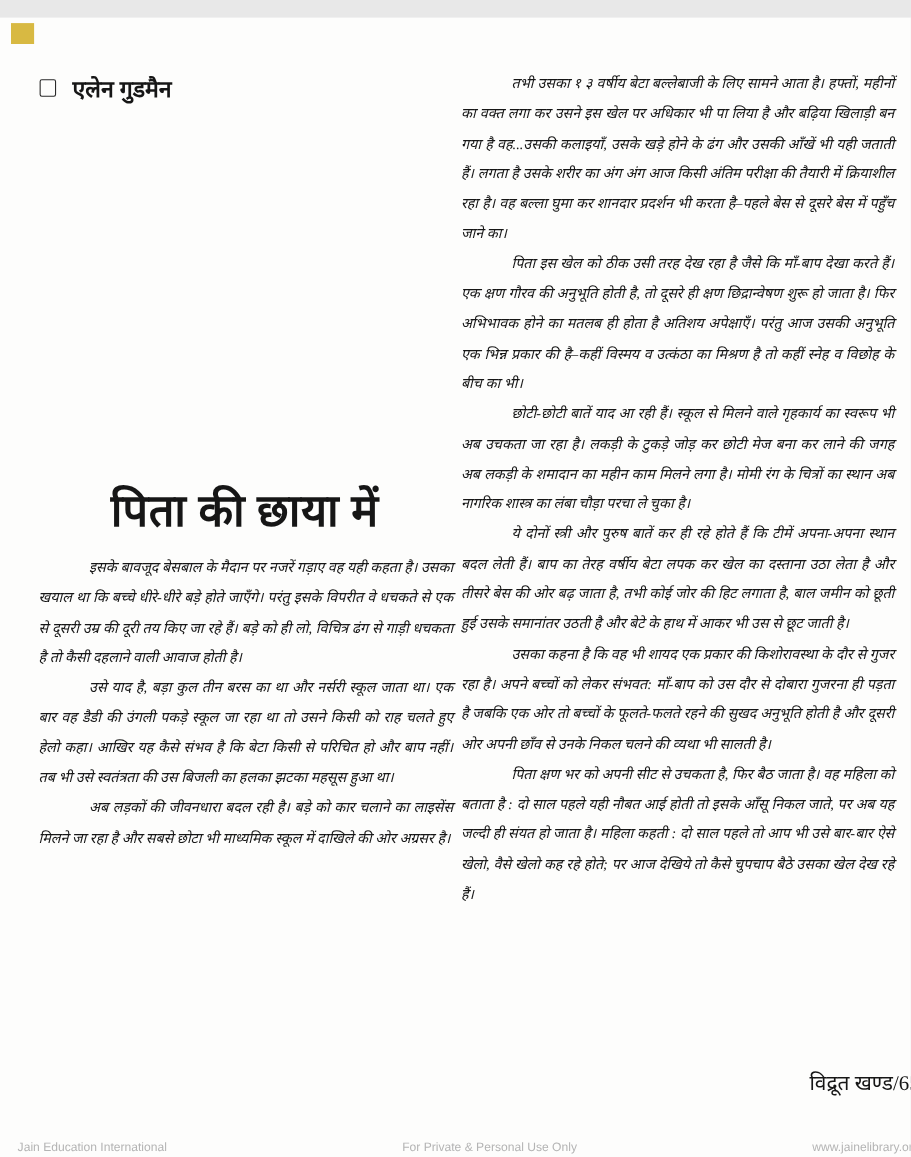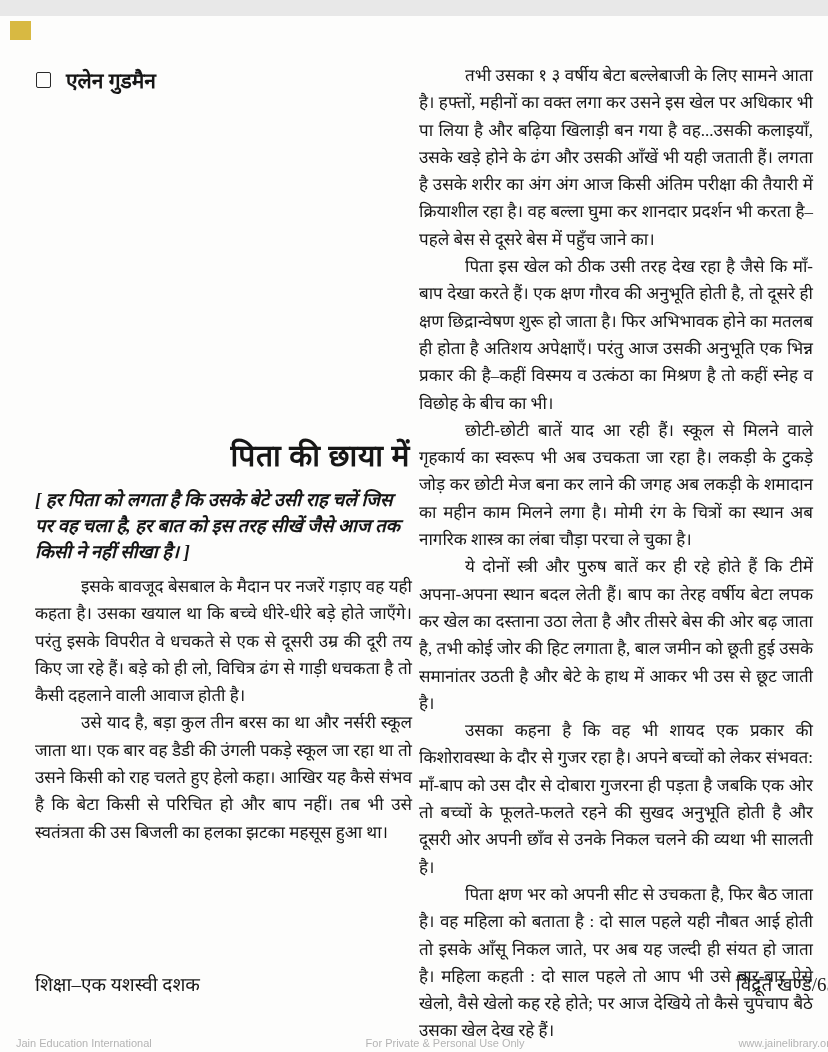--- a/index.html
+++ b/index.html
@@ -46,39 +46,40 @@
     top: 418px;
     width: 377px;
   }
   .col-right {
     position: absolute;
     left: 419px;
     top: 46px;
     width: 394px;
   }
   .article-title {
-    font-size: 30px;
+    font-size: 41px;
     font-weight: bold;
-    text-align: right;
+    text-align: center;
     margin: 0 2px 12px 0;
     letter-spacing: 0.5px;
   }
   .epigraph {
     font-style: italic;
     font-weight: bold;
     font-size: 18.5px;
     line-height: 26px;
     margin: 0 0 8px 0;
   }
   .body-para {
-    font-size: 17px;
+    font-size: 13px;
     line-height: 27.3px;
     text-align: justify;
     text-indent: 46px;
     margin: 0;
+    font-style: italic;
   }
   .footer-line {
     position: absolute;
     top: 955px;
     font-size: 19px;
   }
   .footer-line.left { left: 35px; }
   .footer-line.right { right: 16px; }
   .bottom-bar {
     position: absolute;
@@ -99,36 +100,35 @@
 
   <div class="corner-chip"></div>
 
   <div class="author-line">
     <span class="author-box"></span>
     <span>एलेन गुडमैन</span>
   </div>
 
   <div class="col-left">
     <h1 class="article-title">पिता की छाया में</h1>
-    <p class="epigraph">[ हर पिता को लगता है कि उसके बेटे उसी राह चलें जिस पर वह चला है, हर बात को इस तरह सीखें जैसे आज तक किसी ने नहीं सीखा है। ]</p>
     <p class="body-para">इसके बावजूद बेसबाल के मैदान पर नजरें गड़ाए वह यही कहता है। उसका खयाल था कि बच्चे धीरे-धीरे बड़े होते जाएँगे। परंतु इसके विपरीत वे धचकते से एक से दूसरी उम्र की दूरी तय किए जा रहे हैं। बड़े को ही लो, विचित्र ढंग से गाड़ी धचकता है तो कैसी दहलाने वाली आवाज होती है।</p>
     <p class="body-para">उसे याद है, बड़ा कुल तीन बरस का था और नर्सरी स्कूल जाता था। एक बार वह डैडी की उंगली पकड़े स्कूल जा रहा था तो उसने किसी को राह चलते हुए हेलो कहा। आखिर यह कैसे संभव है कि बेटा किसी से परिचित हो और बाप नहीं। तब भी उसे स्वतंत्रता की उस बिजली का हलका झटका महसूस हुआ था।</p>
+    <p class="body-para">अब लड़कों की जीवनधारा बदल रही है। बड़े को कार चलाने का लाइसेंस मिलने जा रहा है और सबसे छोटा भी माध्यमिक स्कूल में दाखिले की ओर अग्रसर है।</p>
   </div>
 
   <div class="col-right">
     <p class="body-para">तभी उसका १ ३ वर्षीय बेटा बल्लेबाजी के लिए सामने आता है। हफ्तों, महीनों का वक्त लगा कर उसने इस खेल पर अधिकार भी पा लिया है और बढ़िया खिलाड़ी बन गया है वह...उसकी कलाइयाँ, उसके खड़े होने के ढंग और उसकी आँखें भी यही जताती हैं। लगता है उसके शरीर का अंग अंग आज किसी अंतिम परीक्षा की तैयारी में क्रियाशील रहा है। वह बल्ला घुमा कर शानदार प्रदर्शन भी करता है–पहले बेस से दूसरे बेस में पहुँच जाने का।</p>
     <p class="body-para">पिता इस खेल को ठीक उसी तरह देख रहा है जैसे कि माँ-बाप देखा करते हैं। एक क्षण गौरव की अनुभूति होती है, तो दूसरे ही क्षण छिद्रान्वेषण शुरू हो जाता है। फिर अभिभावक होने का मतलब ही होता है अतिशय अपेक्षाएँ। परंतु आज उसकी अनुभूति एक भिन्न प्रकार की है–कहीं विस्मय व उत्कंठा का मिश्रण है तो कहीं स्नेह व विछोह के बीच का भी।</p>
     <p class="body-para">छोटी-छोटी बातें याद आ रही हैं। स्कूल से मिलने वाले गृहकार्य का स्वरूप भी अब उचकता जा रहा है। लकड़ी के टुकड़े जोड़ कर छोटी मेज बना कर लाने की जगह अब लकड़ी के शमादान का महीन काम मिलने लगा है। मोमी रंग के चित्रों का स्थान अब नागरिक शास्त्र का लंबा चौड़ा परचा ले चुका है।</p>
     <p class="body-para">ये दोनों स्त्री और पुरुष बातें कर ही रहे होते हैं कि टीमें अपना-अपना स्थान बदल लेती हैं। बाप का तेरह वर्षीय बेटा लपक कर खेल का दस्ताना उठा लेता है और तीसरे बेस की ओर बढ़ जाता है, तभी कोई जोर की हिट लगाता है, बाल जमीन को छूती हुई उसके समानांतर उठती है और बेटे के हाथ में आकर भी उस से छूट जाती है।</p>
     <p class="body-para">उसका कहना है कि वह भी शायद एक प्रकार की किशोरावस्था के दौर से गुजर रहा है। अपने बच्चों को लेकर संभवत: माँ-बाप को उस दौर से दोबारा गुजरना ही पड़ता है जबकि एक ओर तो बच्चों के फूलते-फलते रहने की सुखद अनुभूति होती है और दूसरी ओर अपनी छाँव से उनके निकल चलने की व्यथा भी सालती है।</p>
     <p class="body-para">पिता क्षण भर को अपनी सीट से उचकता है, फिर बैठ जाता है। वह महिला को बताता है : दो साल पहले यही नौबत आई होती तो इसके आँसू निकल जाते, पर अब यह जल्दी ही संयत हो जाता है। महिला कहती : दो साल पहले तो आप भी उसे बार-बार ऐसे खेलो, वैसे खेलो कह रहे होते; पर आज देखिये तो कैसे चुपचाप बैठे उसका खेल देख रहे हैं।</p>
 
   </div>
 
-  <div class="footer-line left">शिक्षा–एक यशस्वी दशक</div>
   <div class="footer-line right">विद्रूत खण्ड/65</div>
 
   <div class="bottom-bar">
     <span>Jain Education International</span>
     <span>For Private &amp; Personal Use Only</span>
     <span>www.jainelibrary.org</span>
   </div>
 
 </div>
 

